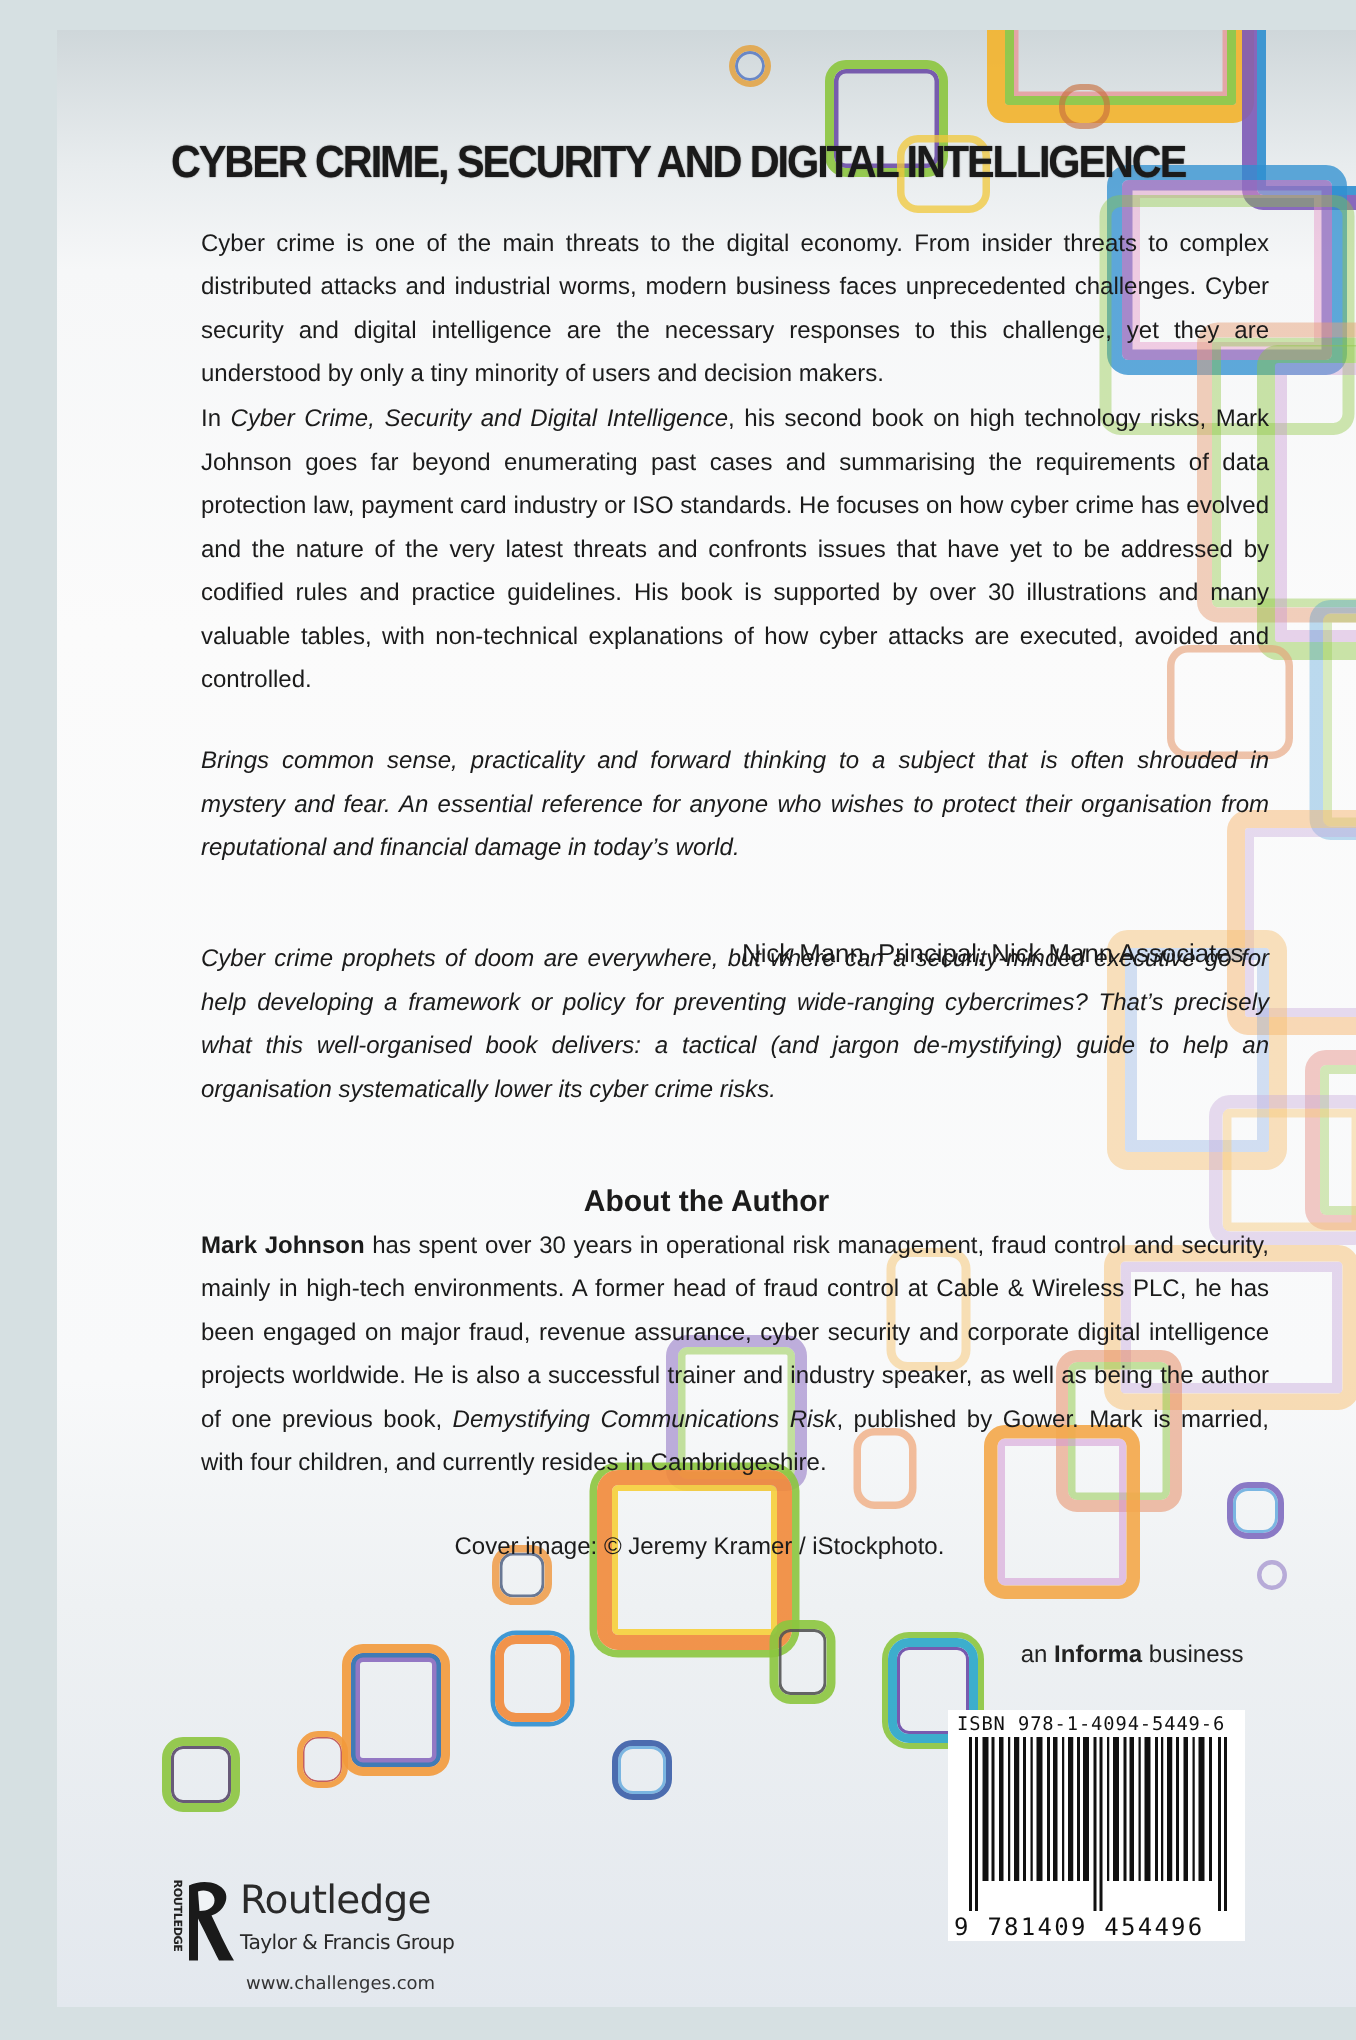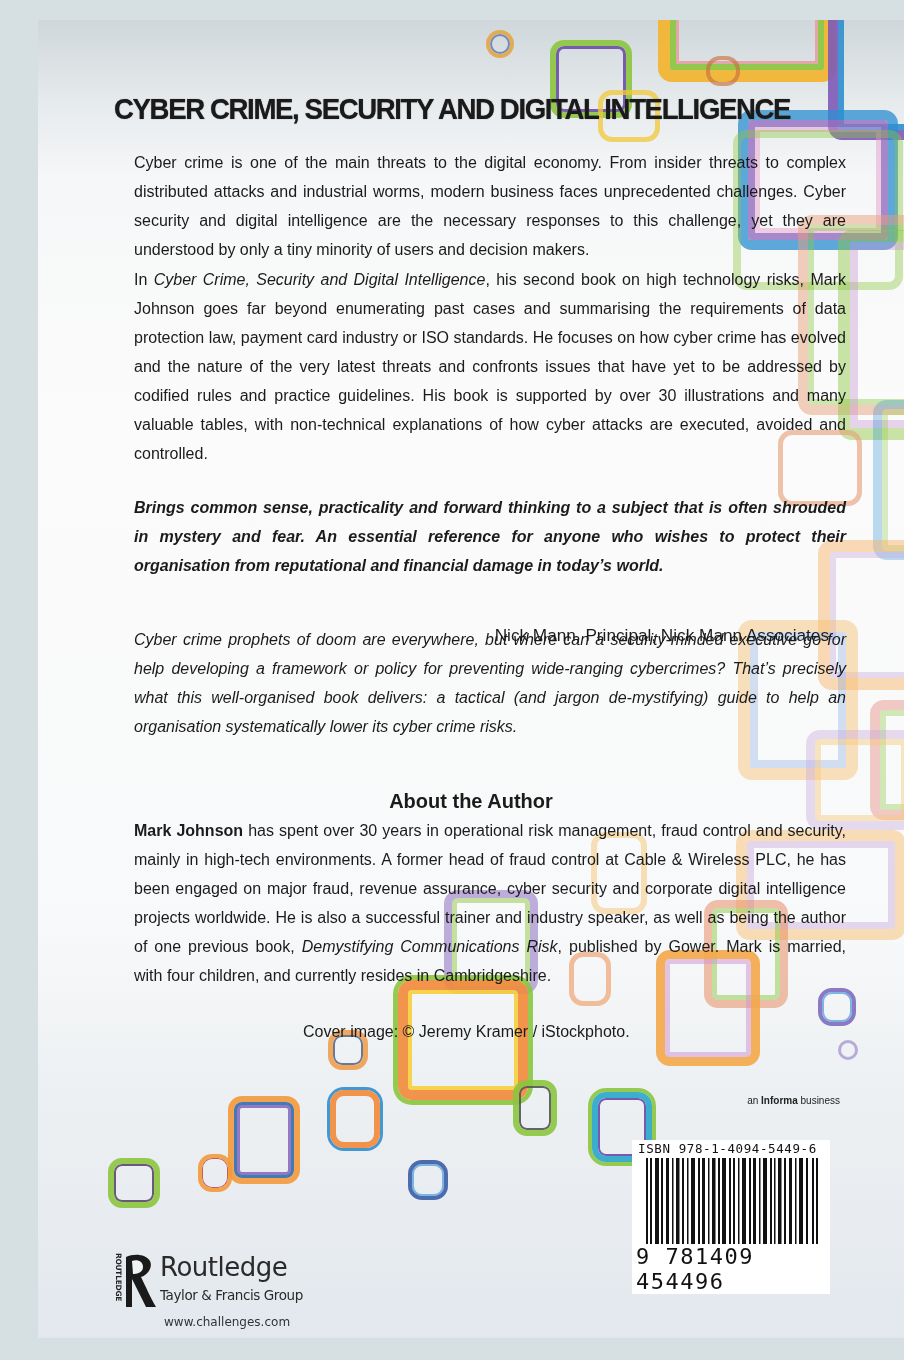--- a/index.html
+++ b/index.html
@@ -29,28 +29,28 @@
   }
   .para i, .para em { font-style:italic; }
   .attr {
     position:absolute; right:75px; font-size:17.2px; color:#1b1b1b; text-align:right;margin-top:44px;
   }
   .about-heading {
     position:absolute; left:0; width:866px; text-align:center; top:770px;
     font-size:20px; font-weight:bold; color:#1b1b1b;
   }
   .credit { position:absolute; left:265px; top:1003px; font-size:16px; color:#1b1b1b; }
-  .informa { position:absolute; right:64px; top:1075px; font-size:10px; color:#222;text-align:center; }
+  .informa { position:absolute; right:75px; top:1075px; font-size:16px; color:#222;text-align:center; }
   .informa b { font-weight:bold; }
   .barcode {
     position:absolute; left:594px; top:1095px; width:198px; height:154px; background:#fff;margin-top:25px;
   }
   .isbn-top { position:absolute; left:6px; top:1px; font-family:"DejaVu Sans Mono", monospace; font-size:12.5px; letter-spacing:.6px; color:#111; }
   .bars { position:absolute; left:10px; top:18px; width:180px; height:116px; }
-  .isbn-bottom { position:absolute; left:2px; bottom:0px; font-family:"DejaVu Sans Mono", monospace; font-size:22px; letter-spacing:1.5px; color:#111; background:#fff; padding:0 2px; }
+  .isbn-bottom { position:absolute; left:2px; bottom:0px; font-family:"DejaVu Sans Mono", monospace; font-size:16px; letter-spacing:1.5px; color:#111; background:#fff; padding:0 2px; }
   .logo { position:absolute; left:74px; top:1228px; width:240px; height:90px; }
   .logo-r { position:absolute; left:0; top:3px; width:48px; height:58px; }
   .logo-name { position:absolute; left:48px; top:4px; font-family:"DejaVu Sans", sans-serif; font-size:26px; color:#2a2a2a; letter-spacing:-.5px; }
   .logo-sub { position:absolute; left:48px; top:39px; font-family:"DejaVu Sans", sans-serif; font-size:13.5px; color:#2a2a2a; letter-spacing:-.4px; }
   .logo-url { position:absolute; left:52px; top:67px; font-family:"DejaVu Sans", sans-serif; font-size:12px; color:#333; }
 </style>
 </head>
 <body>
 
 <div class="cover">
@@ -91,21 +91,21 @@
     <div class="sq" style="left:370px;top:1140px;width:40px;height:40px;border:4px solid #3b5fa8;box-shadow:inset 0 0 0 2px #6fb0e0;"></div>
   </div>
 
   <div class="content">
     <div class="title">CYBER CRIME, SECURITY AND DIGITAL INTELLIGENCE</div>
 
     <p class="para" style="top:128px;margin:0;">Cyber crime is one of the main threats to the digital economy. From insider threats to complex distributed attacks and industrial worms, modern business faces unprecedented challenges. Cyber security and digital intelligence are the necessary responses to this challenge, yet they are understood by only a tiny minority of users and decision makers.</p>
 
     <p class="para" style="top:245px;margin:0;"><span>In </span><i>Cyber Crime, Security and Digital Intelligence</i><span>, his second book on high technology risks, Mark Johnson goes far beyond enumerating past cases and summarising the requirements of data protection law, payment card industry or ISO standards. He focuses on how cyber crime has evolved and the nature of the very latest threats and confronts issues that have yet to be addressed by codified rules and practice guidelines. His book is supported by over 30 illustrations and many valuable tables, with non-technical explanations of how cyber attacks are executed, avoided and controlled.</span></p>
 
-    <p class="para" style="top:473px;margin:0;font-style:italic;font-weight:bold;">Brings common sense, practicality and forward thinking to a subject that is often shrouded in mystery and fear. An essential reference for anyone who wishes to protect their organisation from reputational and financial damage in today’s world.</p>
+    <p class="para" style="top:473px;margin:0;font-style:italic;">Brings common sense, practicality and forward thinking to a subject that is often shrouded in mystery and fear. An essential reference for anyone who wishes to protect their organisation from reputational and financial damage in today’s world.</p>
     <div class="attr" style="top:561px;">Nick Mann, Principal, Nick Mann Associates</div>
 
     <p class="para" style="top:605px;margin:0;font-style:italic;">Cyber crime prophets of doom are everywhere, but where can a security-minded executive go for help developing a framework or policy for preventing wide-ranging cybercrimes? That’s precisely what this well-organised book delivers: a tactical (and jargon de-mystifying) guide to help an organisation systematically lower its cyber crime risks.</p>
 
     <div class="about-heading">About the Author</div>
     <p class="para" style="top:796px;margin:0;"><b>Mark Johnson</b><span> has spent over 30 years in operational risk management, fraud control and security, mainly in high-tech environments. A former head of fraud control at Cable &amp; Wireless PLC, he has been engaged on major fraud, revenue assurance, cyber security and corporate digital intelligence projects worldwide. He is also a successful trainer and industry speaker, as well as being the author of one previous book, </span><i>Demystifying Communications Risk</i><span>, published by Gower. Mark is married, with four children, and currently resides in Cambridgeshire.</span></p>
 
     <div class="credit">Cover image: © Jeremy Kramer / iStockphoto.</div>
 
     <div class="informa"><span>an </span><b>Informa</b><span> business</span></div>

